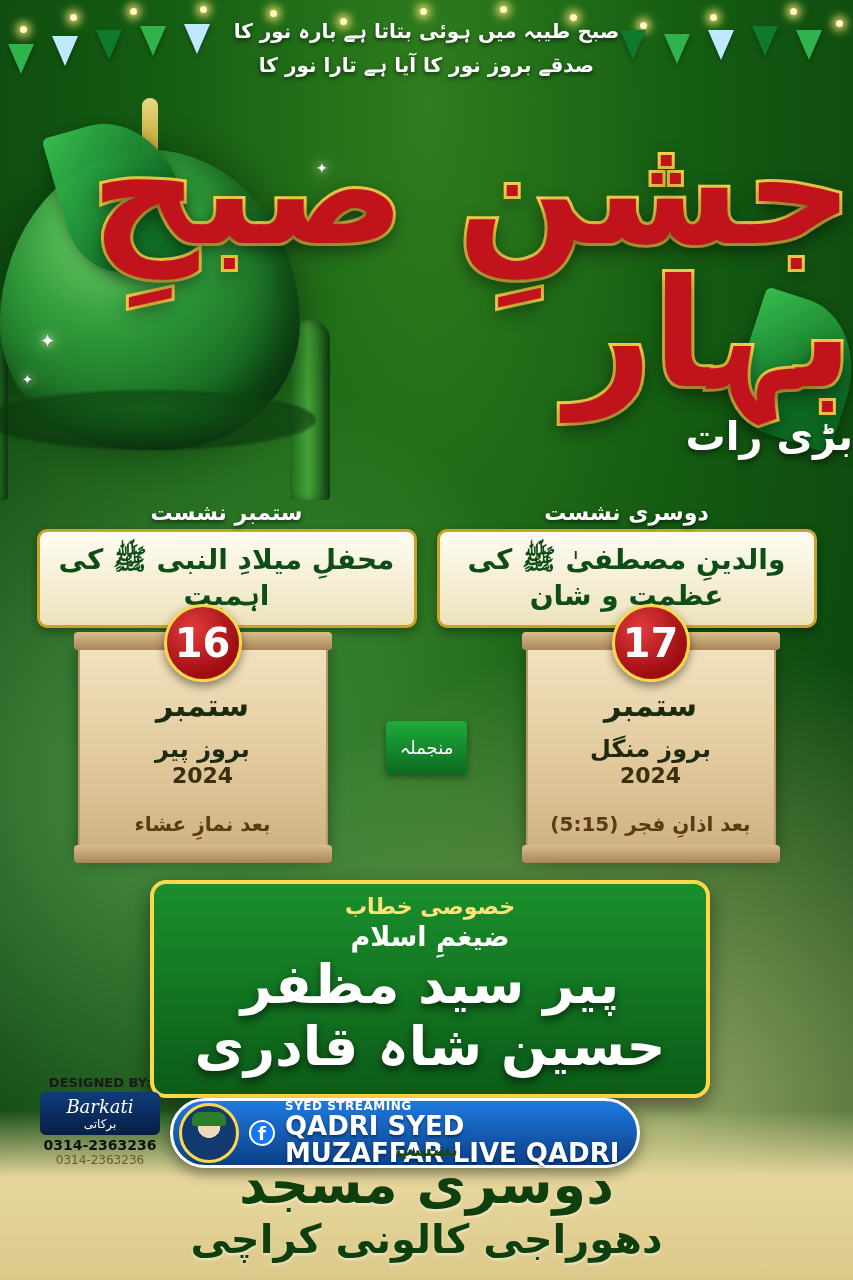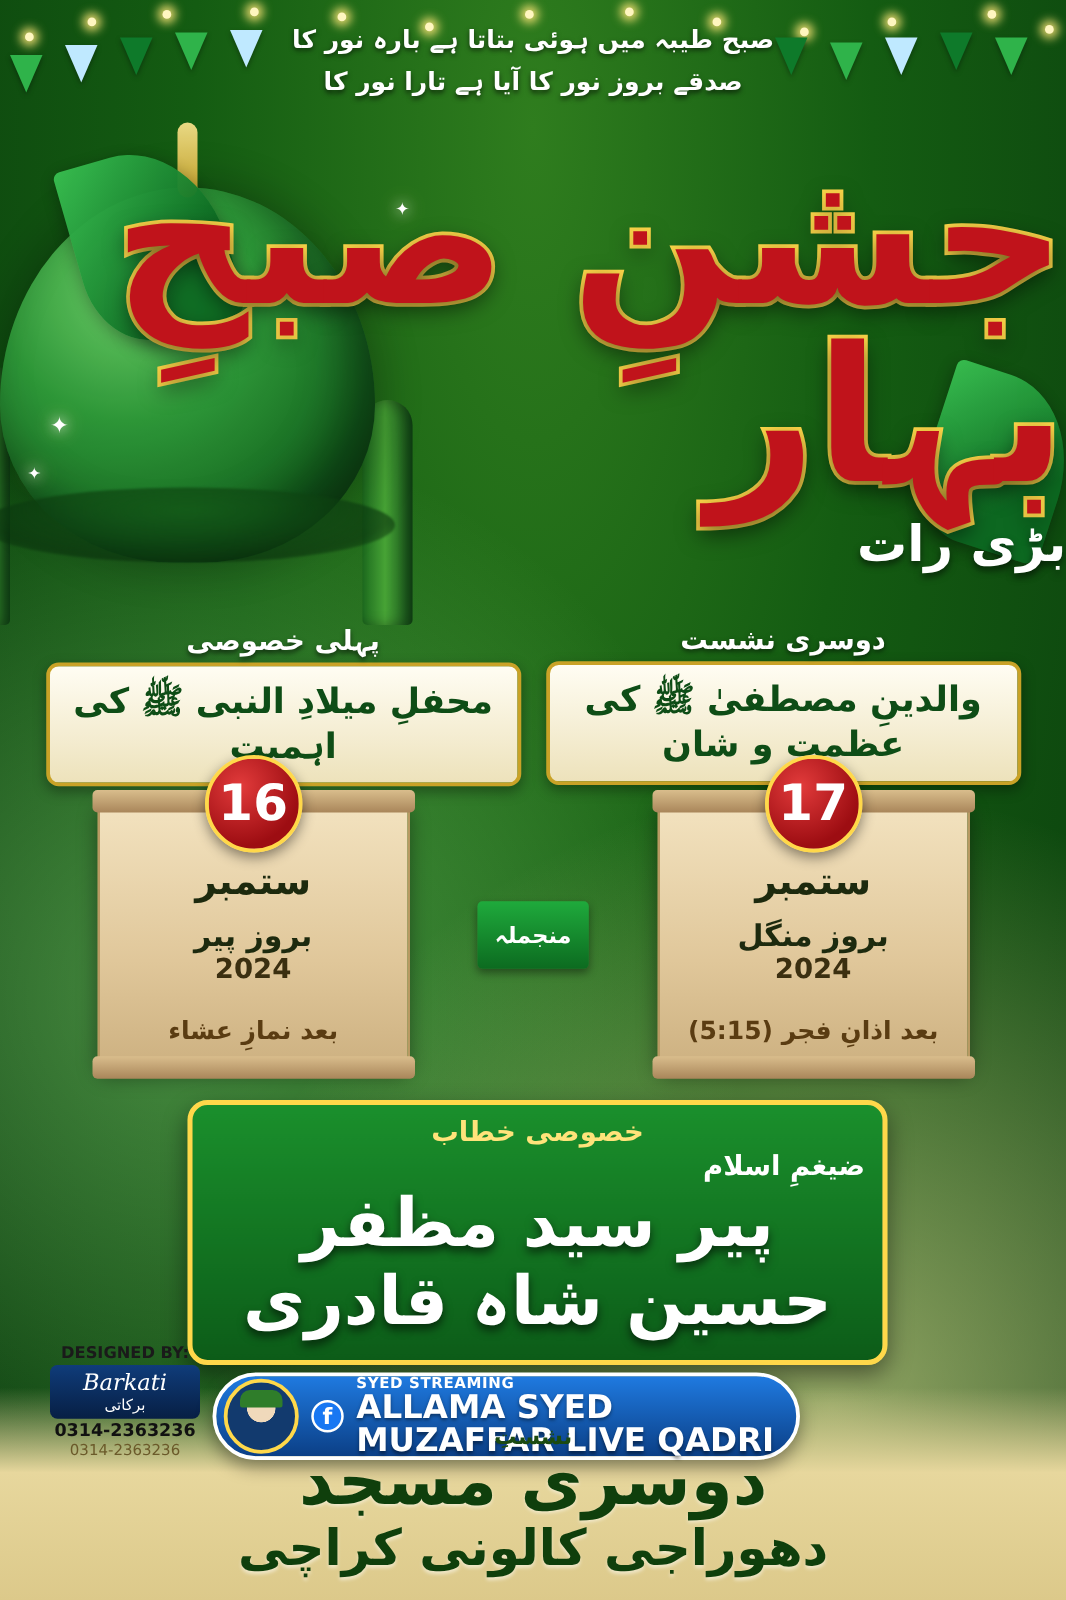--- a/index.html
+++ b/index.html
@@ -182,42 +182,42 @@
   }
   .scroll-year { font-size: 22px; font-weight: bold; color: #3b2f10; }
   .scroll-time { font-size: 20px; font-weight: bold; color: #5a3c12; margin-top: 24px; direction: rtl;}
 
   .mid-card {
     position: relative; width: 150px; align-self: center; text-align: center;
   }
   .mid-ribbon {
     display: inline-block;
     background: linear-gradient(180deg,#1faa3c,#0c6b20);
-    color: #fff; font-size: 18px; font-weight: bold;
+    color: #fff; font-size: 18px; font-weight: normal;
     padding: 16px 14px; border-radius: 4px;
     box-shadow: 0 3px 7px rgba(0,0,0,.4);
   }
   .mid-text {
     margin-top: 10px; font-size: 26px; font-weight: bold; color: #ffffff;
     direction: rtl; line-height: 1.35;
     text-shadow: 0 2px 5px rgba(0,0,0,.6);
   }
 
   
   .speaker {
     position: absolute; top: 880px; left: 150px; width: 560px;
     background: linear-gradient(180deg,#1a8f2c,#0c5c18);
     border: 4px solid #ffd84a;
     border-radius: 16px;
     padding: 10px 14px 16px;
     text-align: center; direction: rtl;
     box-shadow: 0 8px 20px rgba(0,0,0,.45);
   }
   .speaker-kicker { font-size: 22px; font-weight: bold; color: #ffe37a; }
-  .speaker-title { font-size: 22px; font-weight: bold; color: #ffffff; margin-top: 2px; text-align: right;}
+  .speaker-title { font-size: 27px; font-weight: bold; color: #ffffff; margin-top: 2px;}
   .speaker-name {
     font-size: 54px; font-weight: bold; color: #ffffff;
     text-shadow: 0 4px 8px rgba(0,0,0,.6);
     line-height: 1.15; margin-top: 2px;
   }
 
   
   .designer {
     position: absolute; left: 40px; top: 1075px; width: 120px; text-align: center;
   }
@@ -332,21 +332,21 @@
     <div>صدقے بروز نور کا آیا ہے تارا نور کا</div>
   </div>
 
   <div class="title-block">
     <div class="title-main">جشنِ صبحِ بہار</div>
     <div class="title-sub">بڑی رات</div>
   </div>
 
   <div class="sessions">
     <div class="session">
-      <div class="session-label">پہلی خصوصی</div>
+      <div class="session-label">ستمبر نشست</div>
       <div class="session-title">محفلِ میلادِ النبی ﷺ کی اہمیت</div>
     </div>
     <div class="session">
       <div class="session-label">دوسری نشست</div>
       <div class="session-title">والدینِ مصطفیٰ ﷺ کی عظمت و شان</div>
     </div>
   </div>
 
   <div class="dates">
     <div class="scroll-card">
@@ -386,21 +386,21 @@
     </div>
     <div class="designer-phone">0314-2363236</div>
     <div class="designer-phone2">0314-2363236</div>
   </div>
 
   <div class="livebar">
     <div class="avatar"></div>
     <div class="fb">f</div>
     <div style="display:flex;flex-direction:column;align-items:flex-start">
       <div class="live-lbl">SYED STREAMING</div>
-      <div class="live-name">ALLAMA SYED</div>
+      <div class="live-name">QADRI SYED</div>
       <div class="live-name">MUZAFFAR LIVE QADRI</div>
     </div>
   </div>
 
   <div class="bottom">
     <div class="bottom-mark">نشستِ</div>
     <div class="bottom-name">دوسری مسجد</div>
     <div class="bottom-name" style="font-size:40px">دھوراجی کالونی کراچی</div>
   </div>
 

